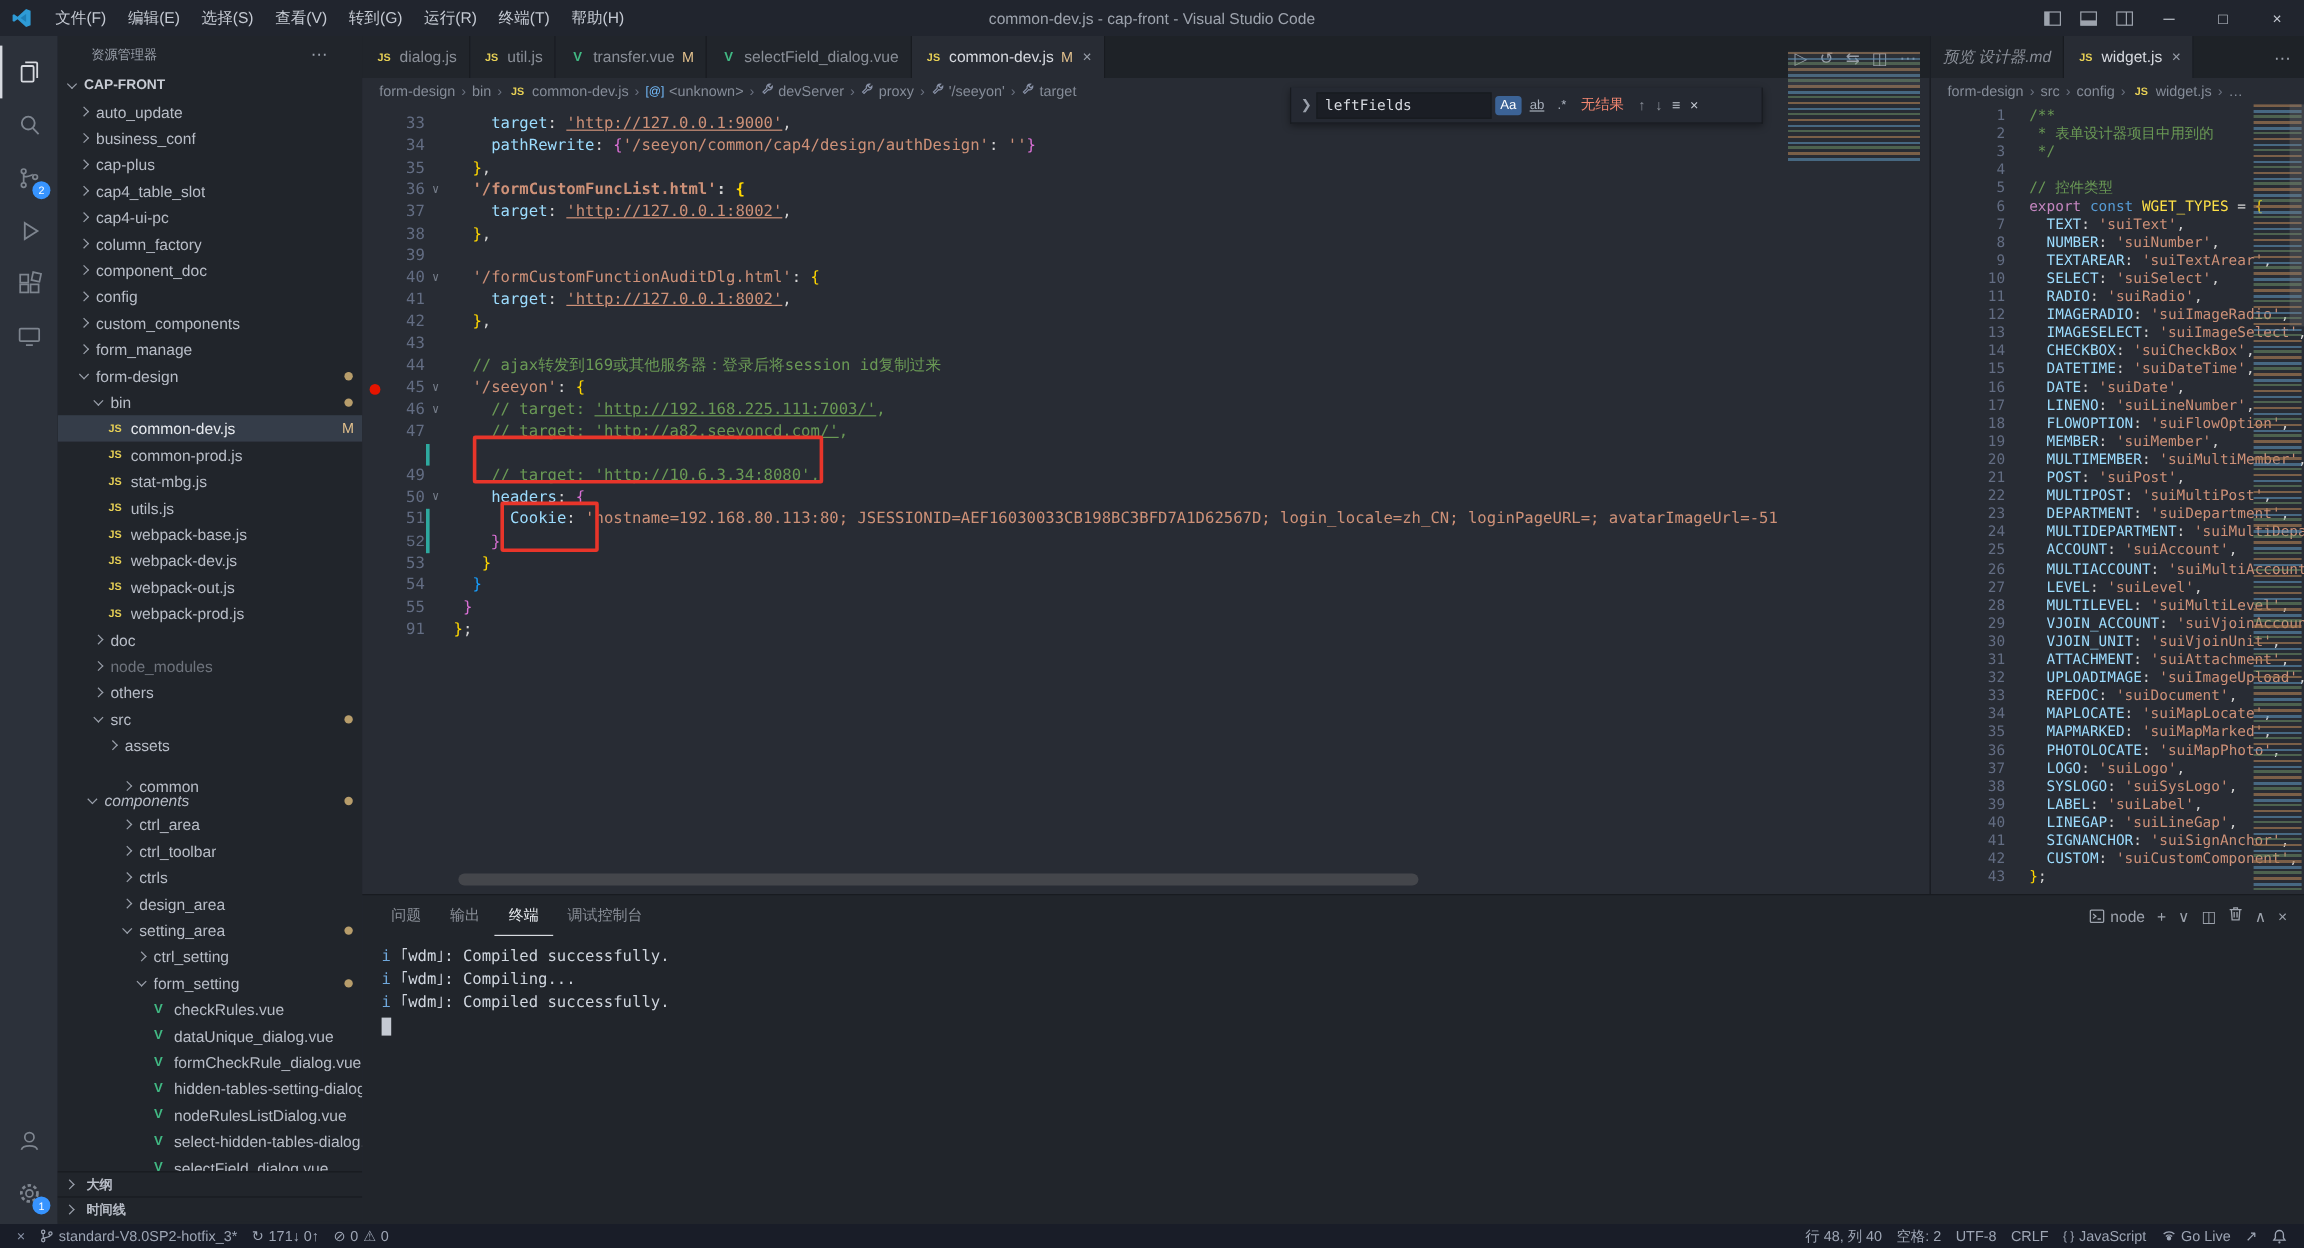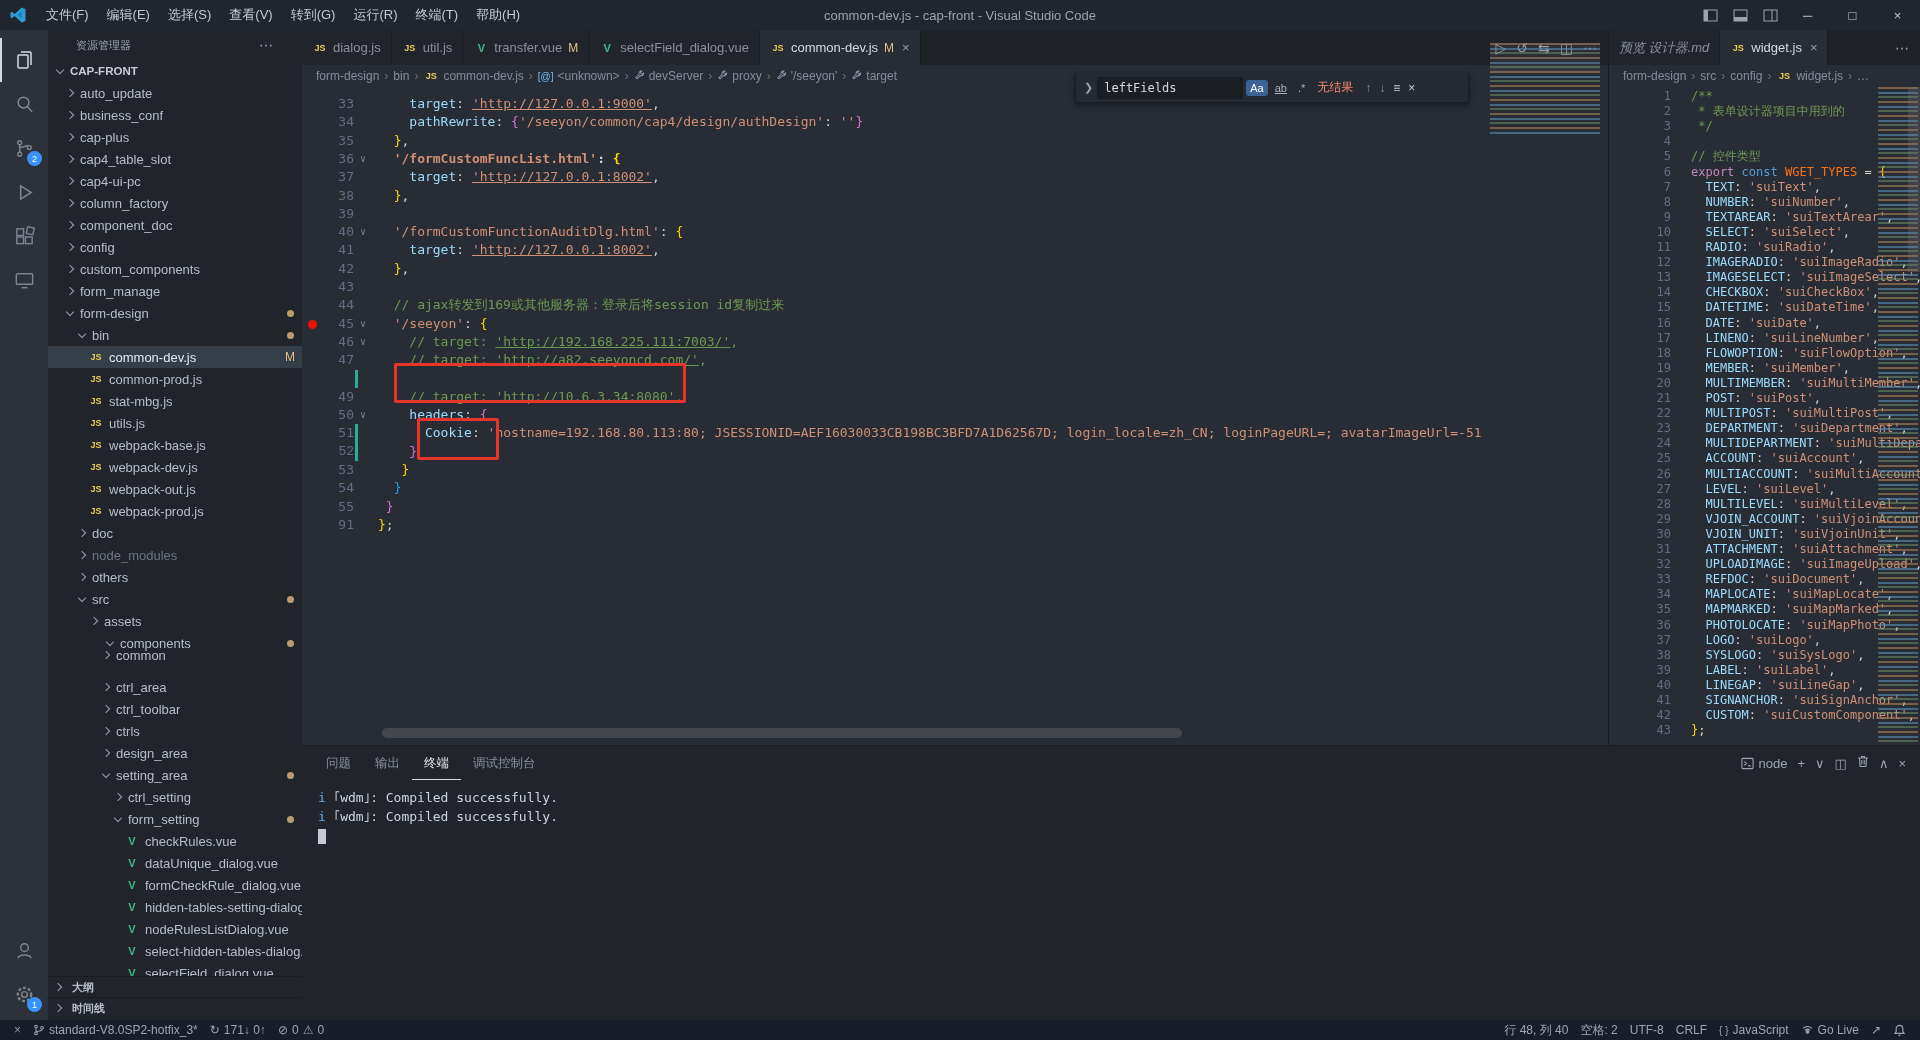--- a/index.html
+++ b/index.html
@@ -60,21 +60,21 @@
   .breadcrumb .sep{margin:0 5px;color:#6b7280;}
   .bc-ico{margin-right:4px;font-size:10px;}
   .codearea{position:absolute;left:0;top:57px;right:0;bottom:0;overflow:hidden;}
   .crow{position:absolute;left:0;right:0;white-space:pre;}
   .lnum{position:absolute;text-align:right;color:#636d83;}
   .lnum.cur{color:#c8ccd4;}
   .ctext{position:absolute;}
   .tk-pl{color:#d4d4d4}.tk-pn{color:#9cdcfe}.tk-st{color:#ce9178}
   .tk-lk{color:#ce9178;text-decoration:underline}
   .tk-cm{color:#6a9955}.tk-cl{color:#6a9955;text-decoration:underline}
-  .tk-kw{color:#c586c0}.tk-ty{color:#569cd6}.tk-cn{color:#f97316}
+  .tk-kw{color:#c586c0}.tk-ty{color:#569cd6}.tk-cn{color:#fde047}
   .tk-bg{color:#ffd700}.tk-bp{color:#da70d6}.tk-bb{color:#179fff}
   .bp-dot{position:absolute;width:9px;height:9px;border-radius:50%;background:#e51400;}
   .fold{position:absolute;color:#767d8a;font-size:10px;}
   .modbar{position:absolute;width:3px;background:#2ea99f;}
   .anno{position:absolute;border:3px solid #e8352a;border-radius:2px;z-index:6;}
 
   
   #findwidget{position:absolute;left:773px;top:43px;width:394px;height:30px;background:#252932;border:1px solid #181b20;border-top:none;box-shadow:0 2px 6px rgba(0,0,0,.4);display:flex;align-items:center;z-index:8;padding:0 4px;}
   #findwidget .fw-collapse{color:#9aa0ab;font-size:11px;padding:0 4px;}
   #find-input{width:146px;height:22px;background:#1b1e25;border:1px solid #181b20;color:#d7dae0;font-size:12px;display:flex;align-items:center;padding:0 6px;}
@@ -338,21 +338,21 @@
         </div>
         <div class="tree-row" style="top: 506px; padding-left: 28px;">
           <span class="chev open"></span>
           <span class="tree-label">src</span>
           <span class="tree-dot"></span>
         </div>
         <div class="tree-row" style="top: 528px; padding-left: 40px;">
           <span class="chev"></span>
           <span class="tree-label">assets</span>
         </div>
-        <div class="tree-row" style="top: 550px; padding-left: 56px;">
+        <div class="tree-row" style="top: 574px; padding-left: 23px; font-style: italic;">
           <span class="chev open"></span>
           <span class="tree-label">components</span>
           <span class="tree-dot"></span>
         </div>
         <div class="tree-row" style="top: 562px; padding-left: 52px;">
           <span class="chev"></span>
           <span class="tree-label">common</span>
         </div>
         <div class="tree-row" style="top: 594px; padding-left: 52px;">
           <span class="chev"></span>
@@ -661,20 +661,21 @@
               <g fill="none" stroke="#9da3ad" stroke-width="1.1">
                 <path d="M1 3h10M4.5 3V1.5h3V3M2.5 3l.6 8.5h5.8L9.5 3M4.8 5v4.5M7.2 5v4.5"></path>
               </g>
             </svg></span>
           <span>∧</span>
           <span>×</span>
         </div>
       </div>
     <div id="term-body" class="mono">
         <div class="tline"><span class="ti">i</span><span> ｢wdm｣: Compiled successfully.</span></div>
+        <div class="tline"><span class="ti">i</span><span> ｢wdm｣: Compiling...</span></div>
         <div class="tline"><span class="ti">i</span><span> ｢wdm｣: Compiled successfully.</span></div>
         <div class="tline"><span id="cursor"></span></div>
       </div>
   </div>
 
   <div id="statusbar">
     <span class="sb-item" style="color:#8a93a8;">×</span>
     <span class="sb-item">
       <span class="sb-ico">
           <svg width="12" height="14" viewBox="0 0 14 14">

